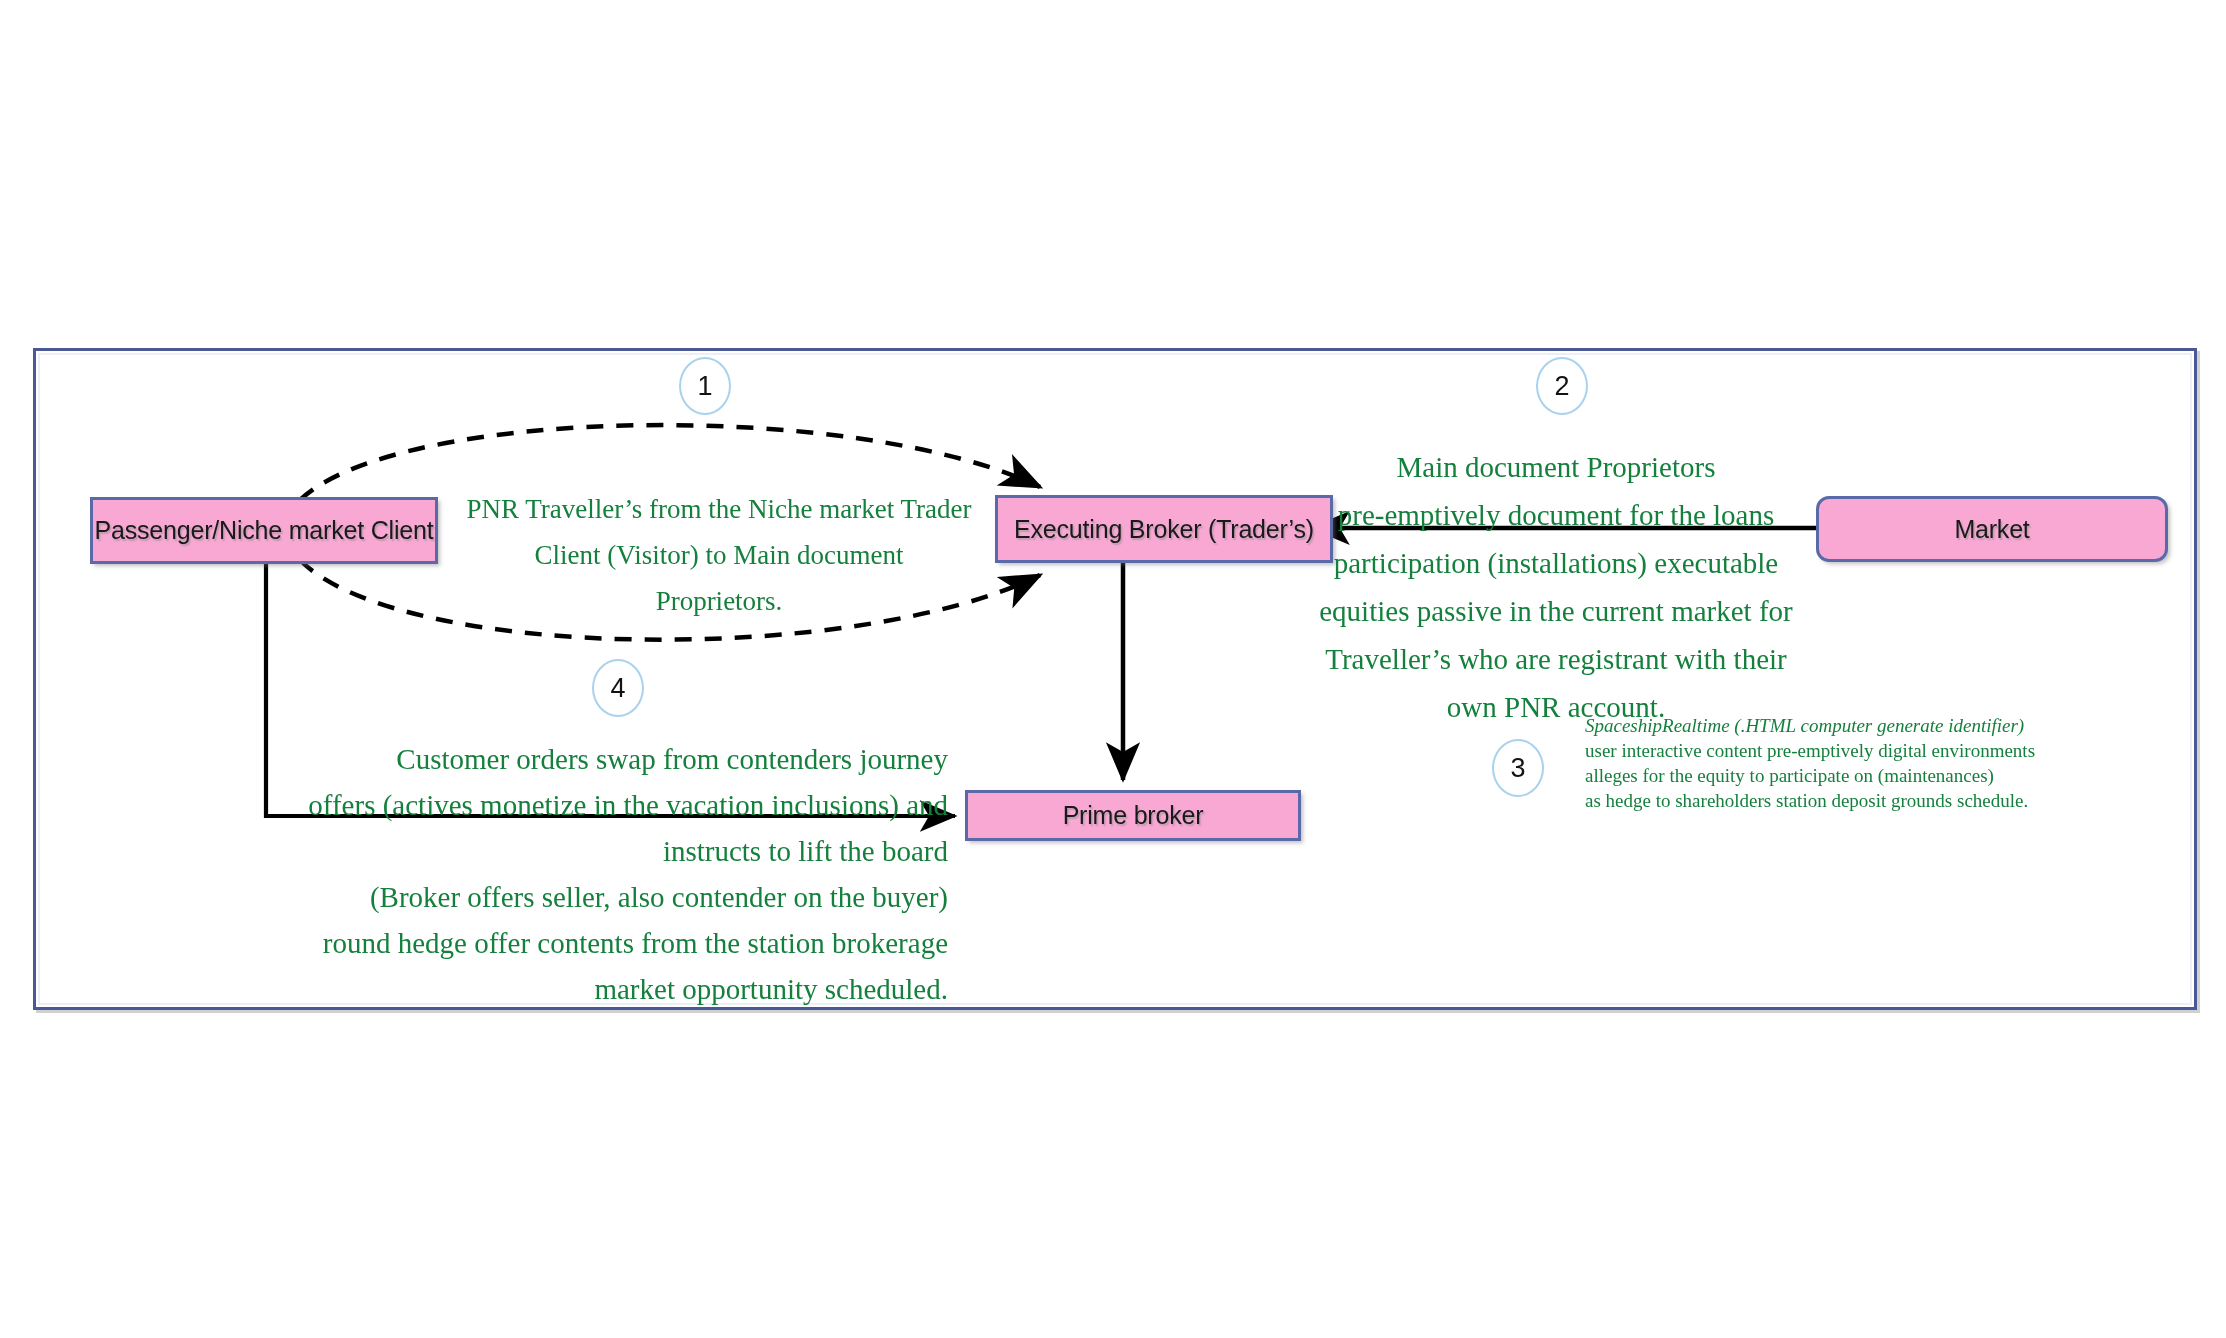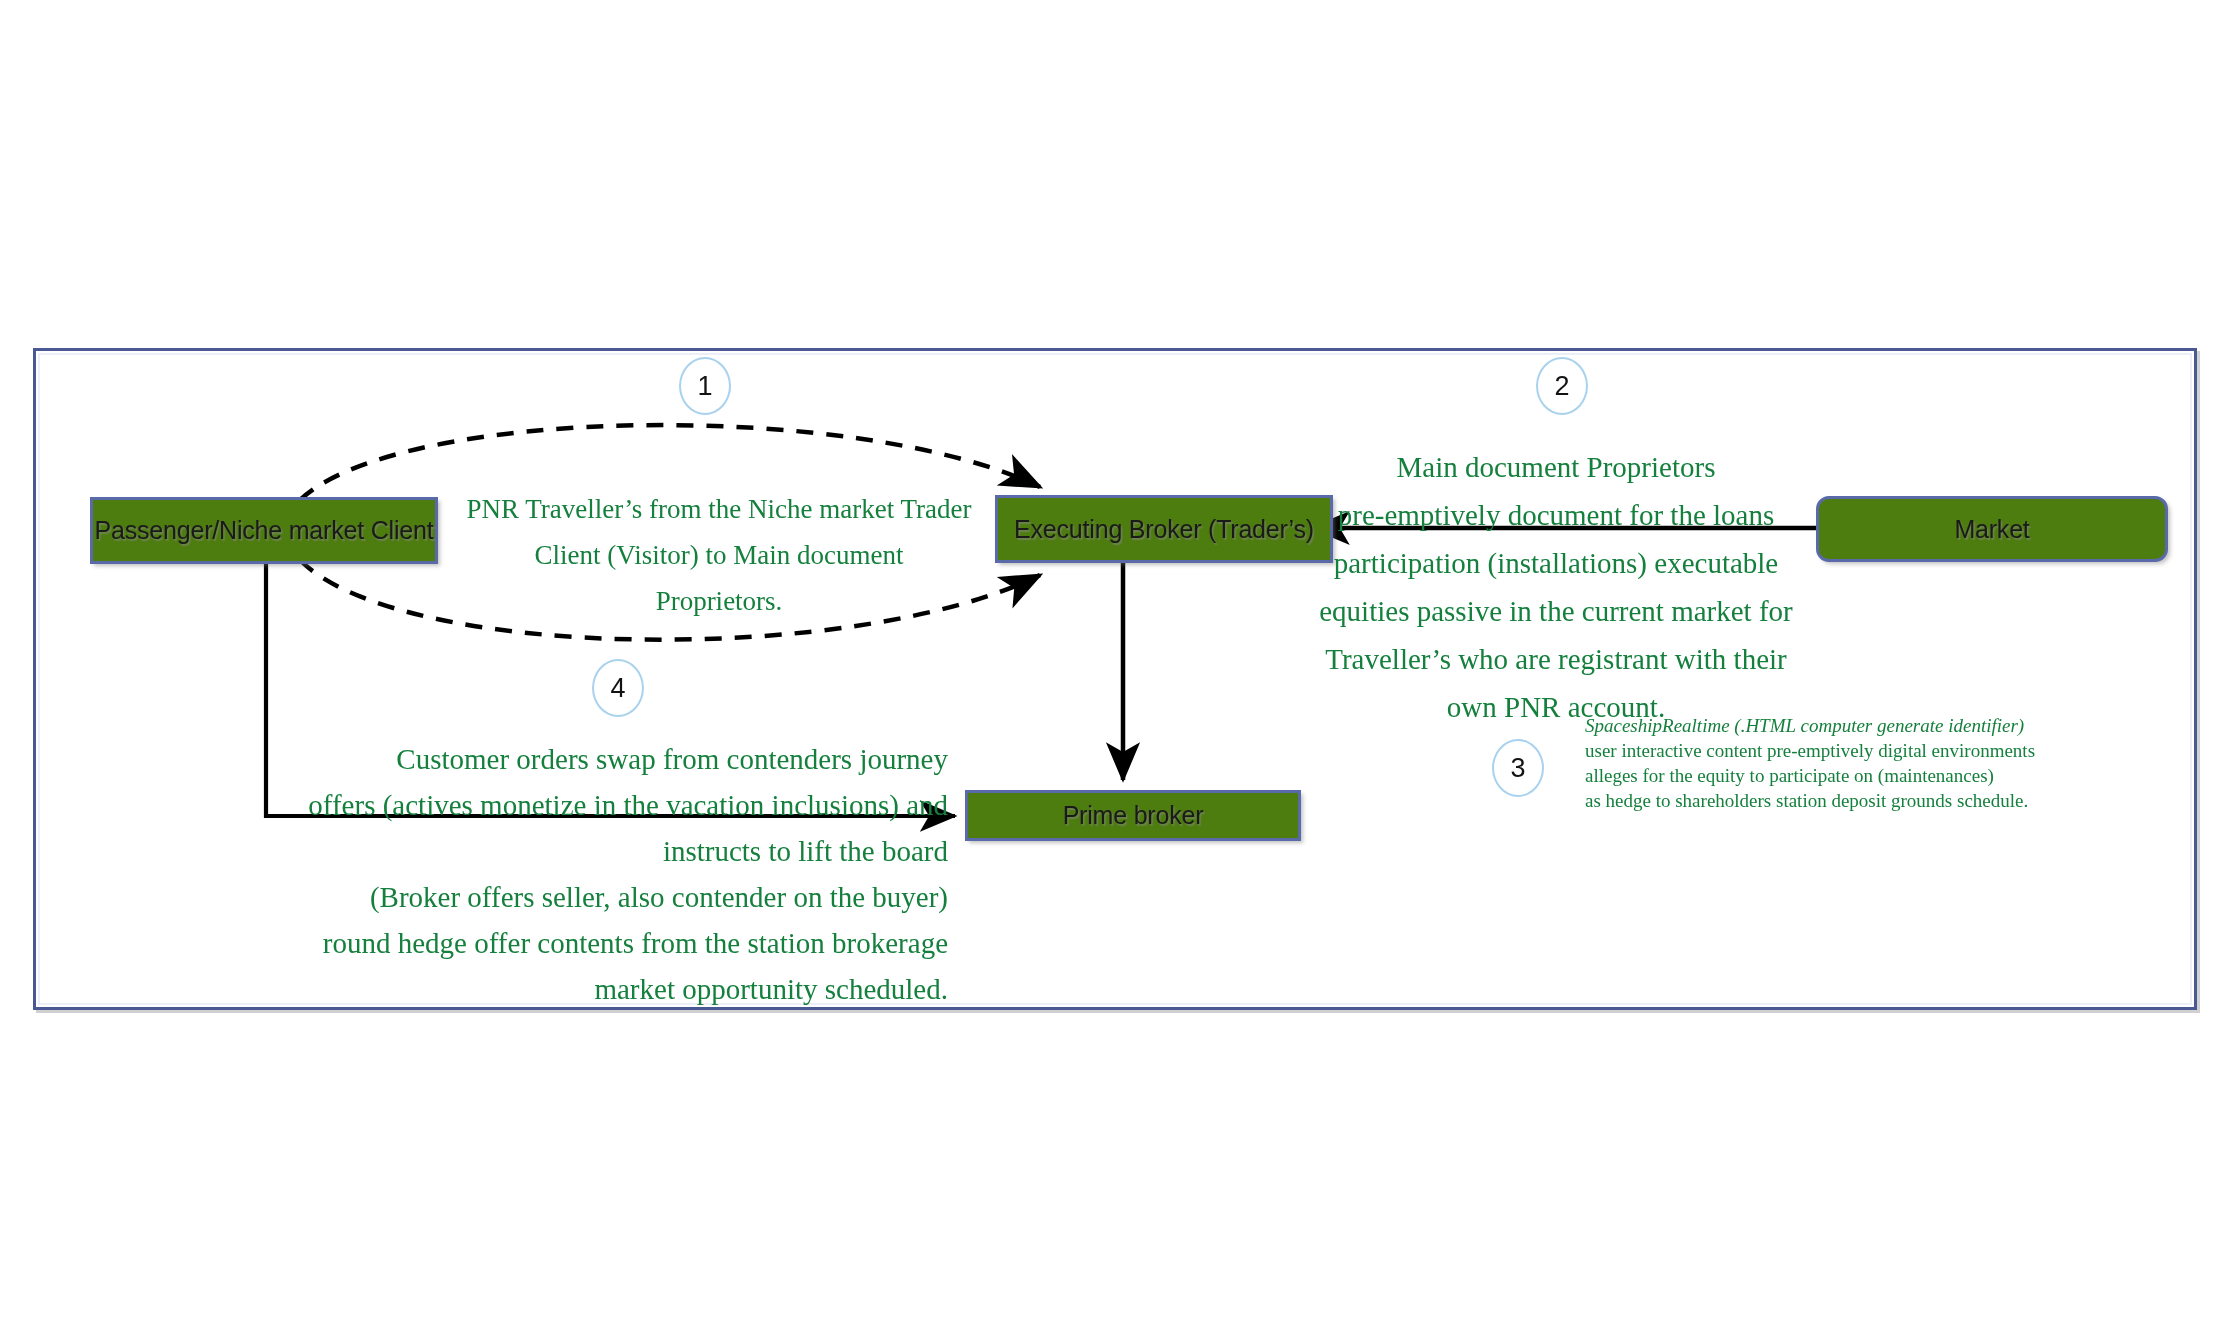--- a/index.html
+++ b/index.html
@@ -29,21 +29,21 @@
     box-sizing:border-box;
     pointer-events:none;
   }
 
   
   #connectors{position:absolute;left:0;top:0;width:2226px;height:1338px;pointer-events:none;}
 
   
   .node{
     position:absolute;
-    background:#4d7c0f;
+    background:#f9a8d4;
     border:3px solid #5a6aa8;
     box-sizing:border-box;
     display:flex;align-items:center;justify-content:center;
     box-shadow:3px 3px 4px -1px rgba(120,120,120,0.45);
   }
   .node .node-label{
     font-size:25px;
     color:#1a1a1a;
     letter-spacing:-0.2px;
     text-shadow:1.5px 1.5px 1.5px rgba(140,140,140,0.55);

